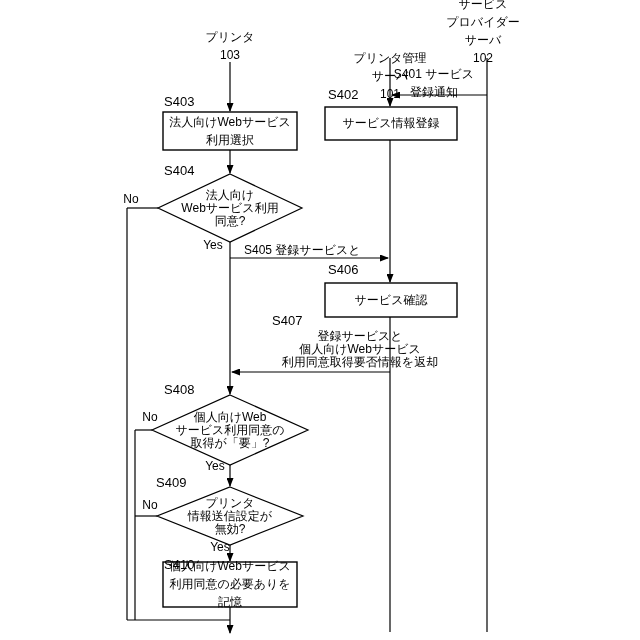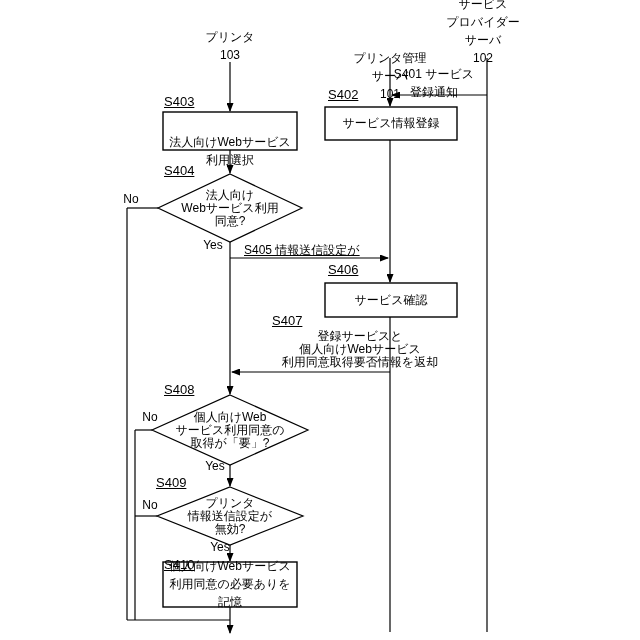--- a/index.html
+++ b/index.html
@@ -2,21 +2,21 @@
 <html><head>
 <meta charset="utf-8">
 <style>
   * { margin:0; padding:0; box-sizing:border-box; }
   html,body { width:640px; height:640px; background:#fff; }
   body { font-family:"Liberation Sans","DejaVu Sans",sans-serif; color:#000; }
   .stage { position:relative; width:640px; height:640px; background:#fff; overflow:hidden; }
   .wires { position:absolute; left:0; top:0; }
   .txt { position:absolute; white-space:pre-line; text-align:center;
          transform:translate(-50%,-50%); font-size:12px; line-height:18px; }
-  .tl { transform:none; text-align:left;text-decoration:underline; }
+  .tl { transform:none; text-align:left; }
   .tr { transform:none; }
   .step { font-size:13px; line-height:14px; }
 </style>
 </head>
 <body>
 
 <div class="stage">
 
   <svg class="wires" width="640" height="640" viewBox="0 0 640 640">
     <defs>
@@ -67,36 +67,36 @@
   <div class="txt" style="left:390px; top:36px;margin-top:40px;">プリンタ管理
 サーバ
 101</div>
   <div class="txt" style="left:483px; top:31px;">サービス
 プロバイダー
 サーバ
 102</div>
 
   <div class="txt tr" style="right:166px; top:65px;">S401 サービス
 登録通知</div>
-  <div class="txt tl" style="left:244px; top:241px;">S405 情報送信設定が</div>
+  <div class="txt tl" style="left:244px; top:241px;">S405 登録サービスと</div>
   <div class="txt tl step" style="left:272px; top:314px;">S407</div>
   <div class="txt" style="left:320px; top:349px; line-height:13px;margin-left:40px;">登録サービスと
 個人向けWebサービス
 利用同意取得要否情報を返却</div>
 
   <div class="txt tl step" style="left:328px; top:88px;">S402</div>
   <div class="txt tl step" style="left:164px; top:95px;">S403</div>
   <div class="txt tl step" style="left:164px; top:164px;">S404</div>
   <div class="txt tl step" style="left:328px; top:263px;">S406</div>
   <div class="txt tl step" style="left:164px; top:383px;">S408</div>
   <div class="txt tl step" style="left:156px; top:476px;">S409</div>
   <div class="txt tl step" style="left:164px; top:546px;margin-top:12px;">S410</div>
 
   <div class="txt" style="left:391px; top:123px;">サービス情報登録</div>
-  <div class="txt" style="left:230px; top:131px;margin-top:20px;">法人向けWebサービス
+  <div class="txt" style="left:230px; top:131px;">法人向けWebサービス
 利用選択</div>
   <div class="txt" style="left:230px; top:208px; line-height:13px;text-align:center;">法人向け
 Webサービス利用
 同意?</div>
   <div class="txt" style="left:391px; top:300px;">サービス確認</div>
   <div class="txt" style="left:230px; top:430px; line-height:13px;">個人向けWeb
 サービス利用同意の
 取得が「要」?</div>
   <div class="txt" style="left:230px; top:516px; line-height:13px;">プリンタ
 情報送信設定が

